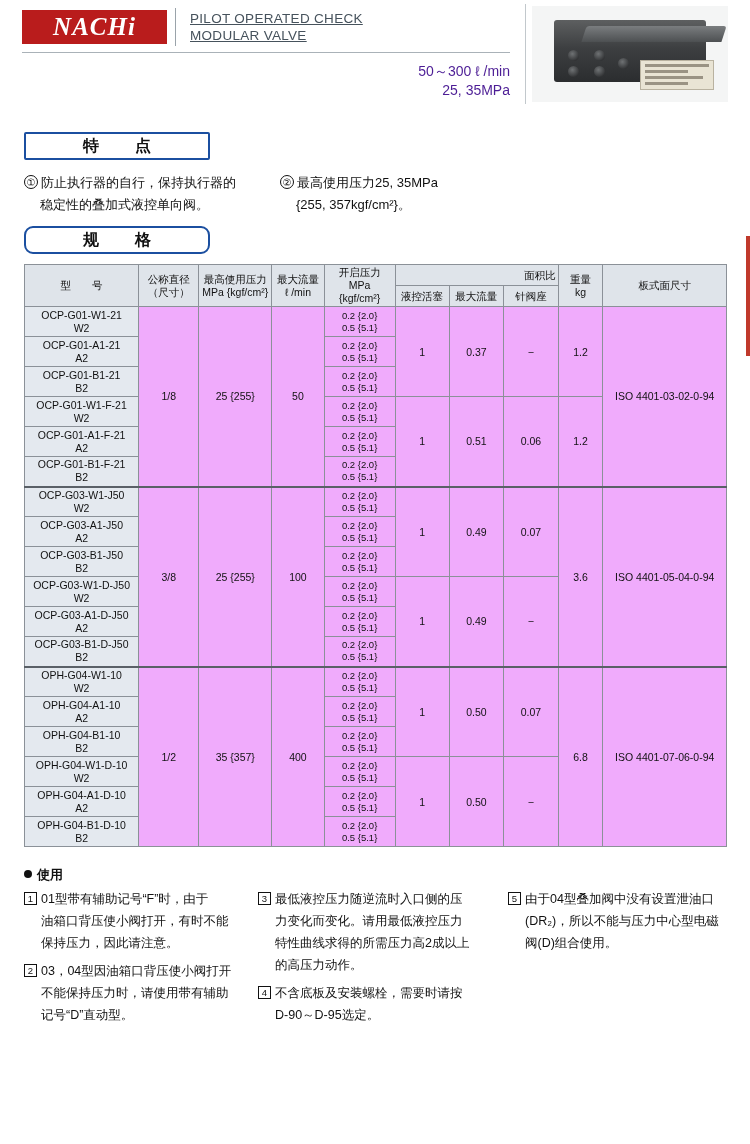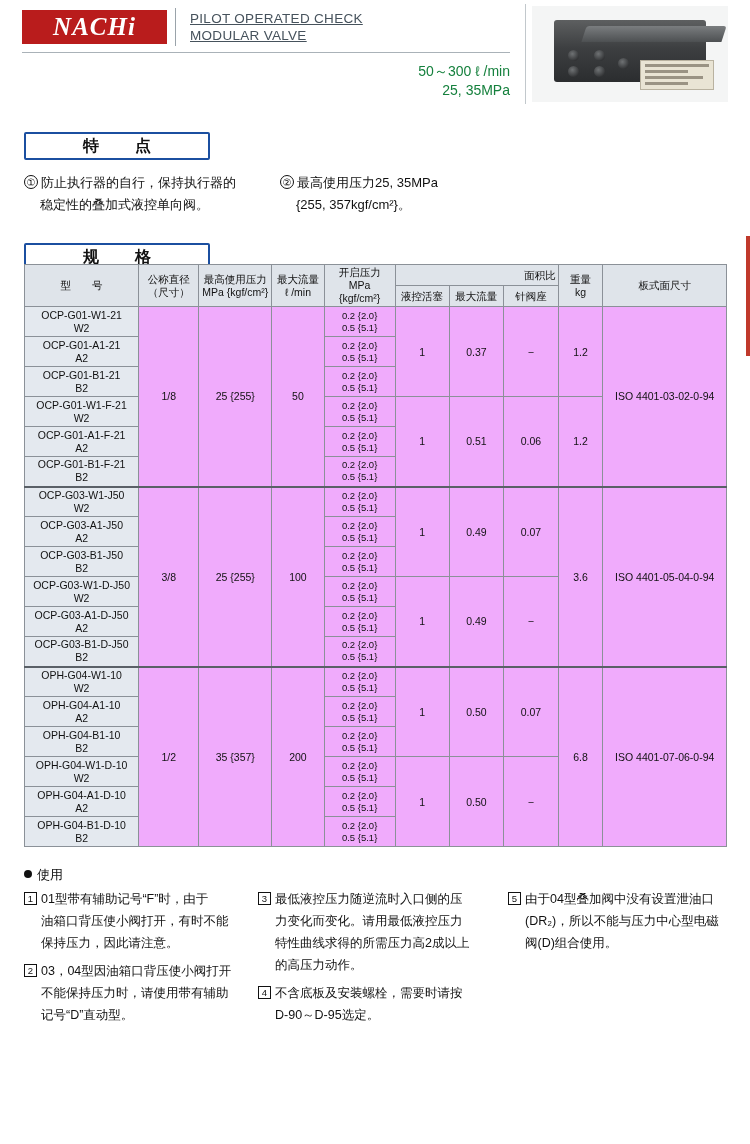--- a/index.html
+++ b/index.html
@@ -41,21 +41,21 @@
   .hdr-rule {
     position: absolute; left: 22px; top: 52px; width: 488px; height: 1px;
     background: #aab2b8;
   }
   .hdr-cn {
     position: absolute; left: 22px; top: 64px;
     font-size: 20px; font-weight: bold; color: #141414; letter-spacing: 1px;
   }
   .hdr-spec {
     position: absolute; left: 300px; top: 62px; width: 210px;
-    text-align: right; color: #15803d; font-size: 14px; line-height: 19px;
+    text-align: right; color: #4c1d95; font-size: 14px; line-height: 19px;
   }
   .hdr-vline {
     position: absolute; left: 525px; top: 4px; width: 1px; height: 100px;
     background: #c2c8cc;
   }
   .prod-img {
     position: absolute; left: 532px; top: 6px; width: 196px; height: 96px;
     background: #f4f5f5;
   }
   .valve-body {
@@ -123,21 +123,21 @@
     font-size: 10.5px; line-height: 13px; height: 30px;
   }
   td.model .sub { display:block; text-align:center; }
   td.press { font-size: 9.5px; line-height: 12px; height: 30px; }
   td.plain { background: #f0abfc; }
   .thick-top > td, .thick-top > th { border-top: 2px solid #5a6067 !important; }
 
   
   .usage-title {
     position: absolute; left: 24px; top: 866px;
-    font-size: 13px; font-weight: normal; color: #111;
+    font-size: 13px; font-weight: bold; color: #111;
   }
   .usage-title .dot {
     display:inline-block; width:8px; height:8px; border-radius:50%;
     background:#111; margin-right:5px; vertical-align: 1px;
   }
   .note-col { position: absolute; font-size: 12.5px; line-height: 22px; color:#111; }
   .sq {
     display:inline-block; width:13px; height:13px; line-height:12px;
     border:1px solid #111; text-align:center; font-size:9.5px;
     margin-right:4px; vertical-align:1px;
@@ -194,21 +194,21 @@
     <div class="feat-col" style="left:0; top:0; width:250px;">
       <span class="circ">①</span><span>防止执行器的自行，保持执行器的</span>
       <span class="ind">稳定性的叠加式液控单向阀。</span>
     </div>
     <div class="feat-col" style="left:256px; top:0; width:280px;">
       <span class="circ">②</span><span>最高使用压力25, 35MPa</span>
       <span class="ind">{255, 357kgf/cm²}。</span>
     </div>
   </div>
 
-  <div class="sec-title" style="left:24px; top:243px;">
+  <div class="sec-title" style="left:24px; top:226px;border-radius:9px;">
     <span>规　格</span>
   </div>
 
   <div class="edge-red"></div>
 
   <div class="tbl-wrap">
     <table class="spec">
       <thead>
         <tr>
           <th rowspan="2" style="width:118px;">型　　号</th>
@@ -346,21 +346,21 @@
             <td class="model"><span>OCP-G03-B1-D-J50</span><span class="sub">B2</span></td>
             <td class="press plain">
               <div>0.2 {2.0}</div>
               <div>0.5 {5.1}</div>
             </td>
           </tr>
           <tr class="thick-top">
             <td class="model"><span>OPH-G04-W1-10</span><span class="sub">W2</span></td>
             <td class="plain" rowspan="6">1/2</td>
             <td class="plain" rowspan="6">35 {357}</td>
-            <td class="plain" rowspan="6">200</td>
+            <td class="plain" rowspan="6">400</td>
             <td class="press plain">
               <div>0.2 {2.0}</div>
               <div>0.5 {5.1}</div>
             </td>
             <td class="plain" rowspan="3">1</td>
             <td class="plain" rowspan="3">0.50</td>
             <td class="plain" rowspan="3">0.07</td>
             <td class="plain" rowspan="6">6.8</td>
             <td class="plain" rowspan="6">ISO 4401-07-06-0-94</td>
           </tr>

